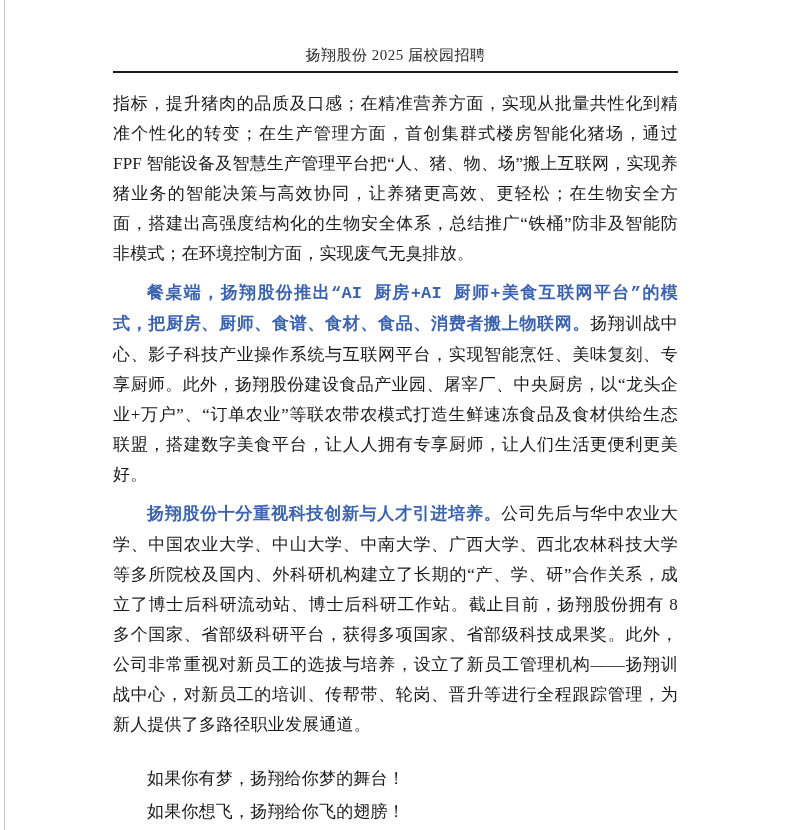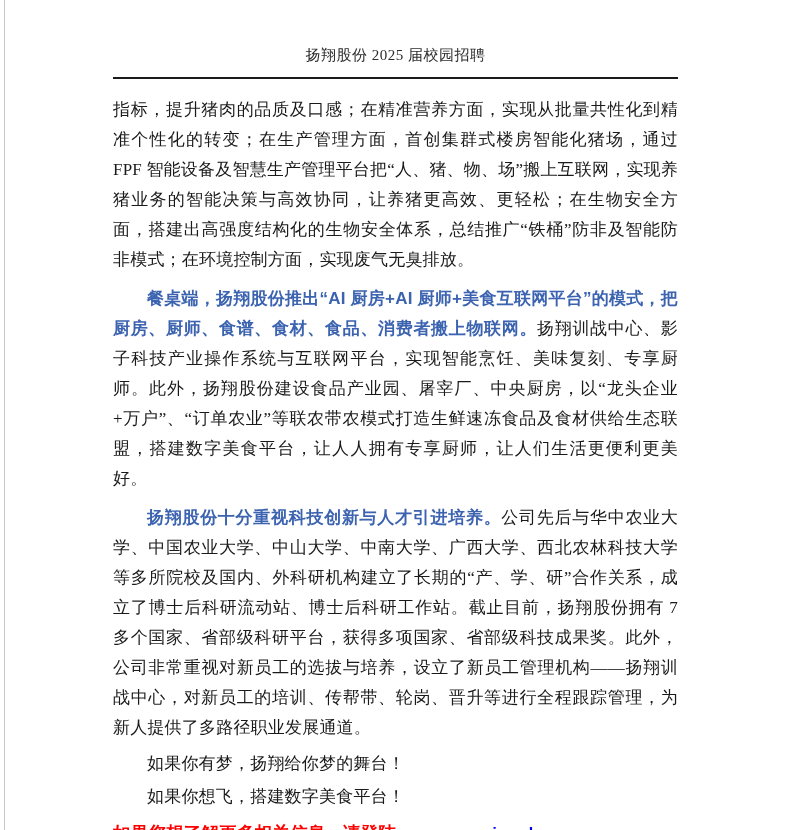--- a/index.html
+++ b/index.html
@@ -9,43 +9,43 @@
   .page-edge {
     position: absolute; left: 4px; top: 0; bottom: 0; width: 1px;
     background: var(--page-edge, #c8c8c8);
   }
 
   .content {
     position: absolute; left: 113px; top: 0; width: 565px;
   }
 
   .doc-header {
-    padding-top: 45px; padding-bottom: 12px;
+    padding-top: 45px; padding-bottom: 6px;
     border-bottom: 2px solid var(--rule, #1a1a1a);
     text-align: center;
     font-size: 15px; line-height: 20px; color: #2b2b2b;
     letter-spacing: 0.5px;
   }
 
   .doc-body { margin-top: 0; }
 
   .doc-body p {
     font-size: 17px; line-height: 30px;
     text-align: justify; text-justify: inter-ideograph;
     letter-spacing: 0.2px;
   }
 
   p.p-first   { margin-top: 16px; }
   p.p-normal  { margin-top: 9px;  text-indent: 2em; }
   p.p-slogan  { margin-top: 3px;  text-indent: 2em; text-align: left; }
-  p.p-slogan-first { margin-top: 6px; }
+  p.p-slogan-first { margin-top: 24px; }
   p.p-cta     { margin-top: 6px;  text-align: left; }
 
   .em-blue {
-    font-family: Liberation Sans, sans-serif;
+    font-family: Liberation Mono, monospace;
     font-weight: bold;
     color: var(--blue, #3B63B0);
   }
 
   .cta-red {
     font-family: "Liberation Sans", "DejaVu Sans", sans-serif;
     font-weight: bold;
     font-size: 17.5px;
     color: var(--red, #FF0000);
   }
@@ -74,29 +74,29 @@
 
     <p class="p-first">
       <span>指标，提升猪肉的品质及口感；在精准营养方面，实现从批量共性化到精准个性化的转变；在生产管理方面，首创集群式楼房智能化猪场，通过 FPF 智能设备及智慧生产管理平台把“人、猪、物、场”搬上互联网，实现养猪业务的智能决策与高效协同，让养猪更高效、更轻松；在生物安全方面，搭建出高强度结构化的生物安全体系，总结推广“铁桶”防非及智能防非模式；在环境控制方面，实现废气无臭排放。</span>
     </p>
 
     <p class="p-normal">
       <span class="em-blue">餐桌端，扬翔股份推出“AI 厨房+AI 厨师+美食互联网平台”的模式，把厨房、厨师、食谱、食材、食品、消费者搬上物联网。</span><span>扬翔训战中心、影子科技产业操作系统与互联网平台，实现智能烹饪、美味复刻、专享厨师。此外，扬翔股份建设食品产业园、屠宰厂、中央厨房，以“龙头企业+万户”、“订单农业”等联农带农模式打造生鲜速冻食品及食材供给生态联盟，搭建数字美食平台，让人人拥有专享厨师，让人们生活更便利更美好。</span>
     </p>
 
     <p class="p-normal">
-      <span class="em-blue">扬翔股份十分重视科技创新与人才引进培养。</span><span>公司先后与华中农业大学、中国农业大学、中山大学、中南大学、广西大学、西北农林科技大学等多所院校及国内、外科研机构建立了长期的“产、学、研”合作关系，成立了博士后科研流动站、博士后科研工作站。截止目前，扬翔股份拥有 7 多个国家、省部级科研平台，获得多项国家、省部级科技成果奖。此外，公司非常重视对新员工的选拔与培养，设立了新员工管理机构——扬翔训战中心，对新员工的培训、传帮带、轮岗、晋升等进行全程跟踪管理，为新人提供了多路径职业发展通道。</span>
+      <span class="em-blue">扬翔股份十分重视科技创新与人才引进培养。</span><span>公司先后与华中农业大学、中国农业大学、中山大学、中南大学、广西大学、西北农林科技大学等多所院校及国内、外科研机构建立了长期的“产、学、研”合作关系，成立了博士后科研流动站、博士后科研工作站。截止目前，扬翔股份拥有 8 多个国家、省部级科研平台，获得多项国家、省部级科技成果奖。此外，公司非常重视对新员工的选拔与培养，设立了新员工管理机构——扬翔训战中心，对新员工的培训、传帮带、轮岗、晋升等进行全程跟踪管理，为新人提供了多路径职业发展通道。</span>
     </p>
 
     <p class="p-slogan p-slogan-first">
       <span>如果你有梦，扬翔给你梦的舞台！</span>
     </p>
 
     <p class="p-slogan">
-      <span>如果你想飞，搭建数字美食平台！</span>
+      <span>如果你想飞，扬翔给你飞的翅膀！</span>
     </p>
 
 
     <p class="p-cta">
       <span class="cta-red">如果您想了解更多相关信息，请登陆 </span><a class="site-link">www.yangxianghr.com</a>
     </p>
 
   </div>
 </div>
 

